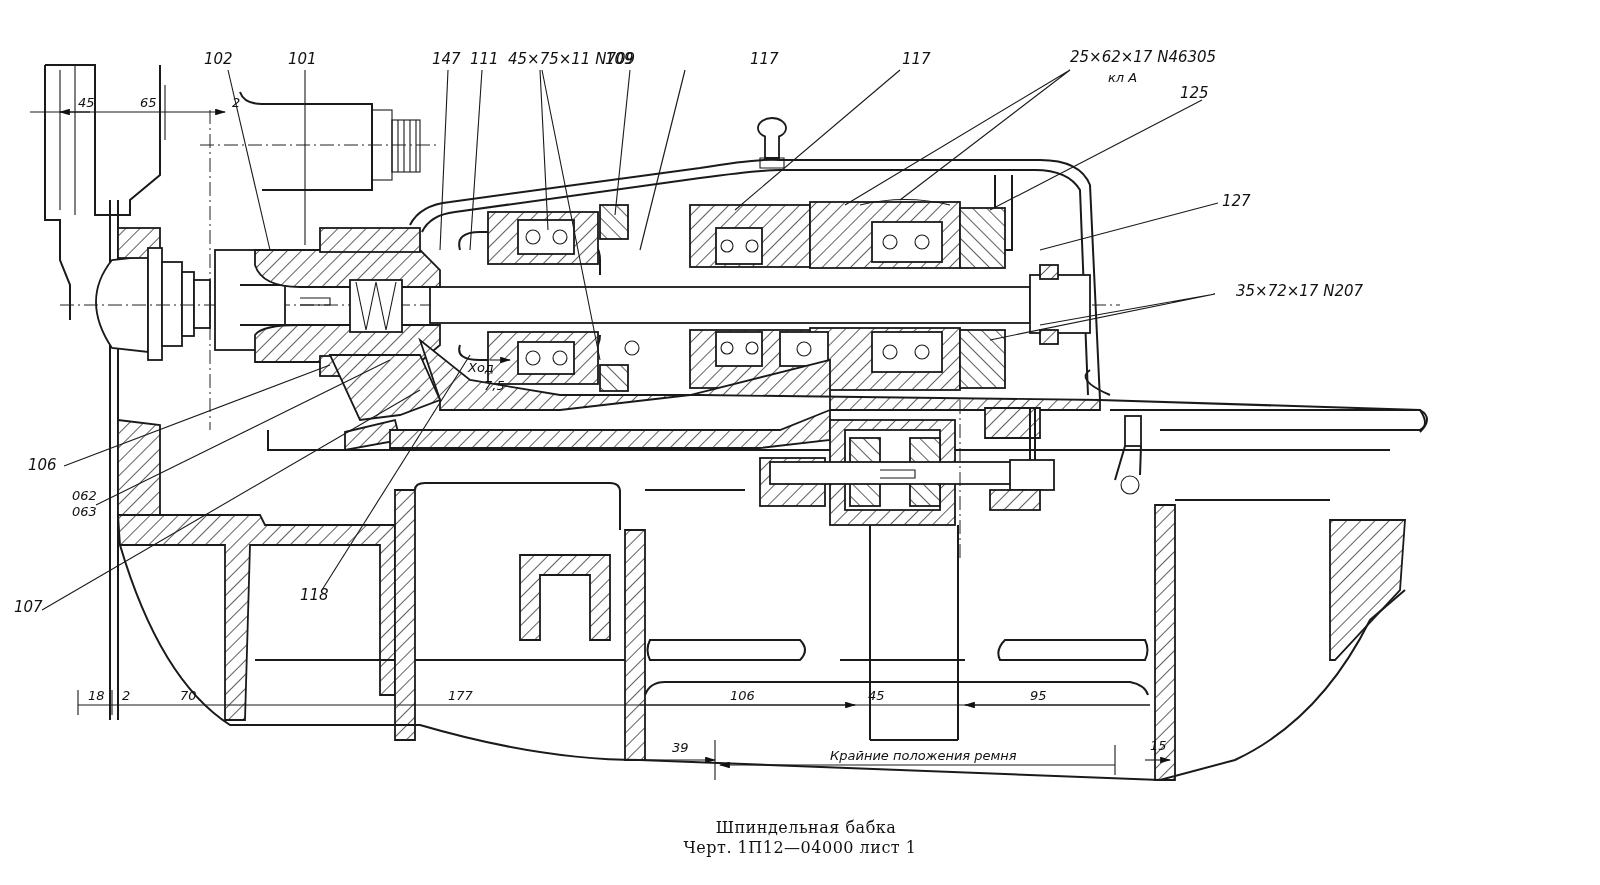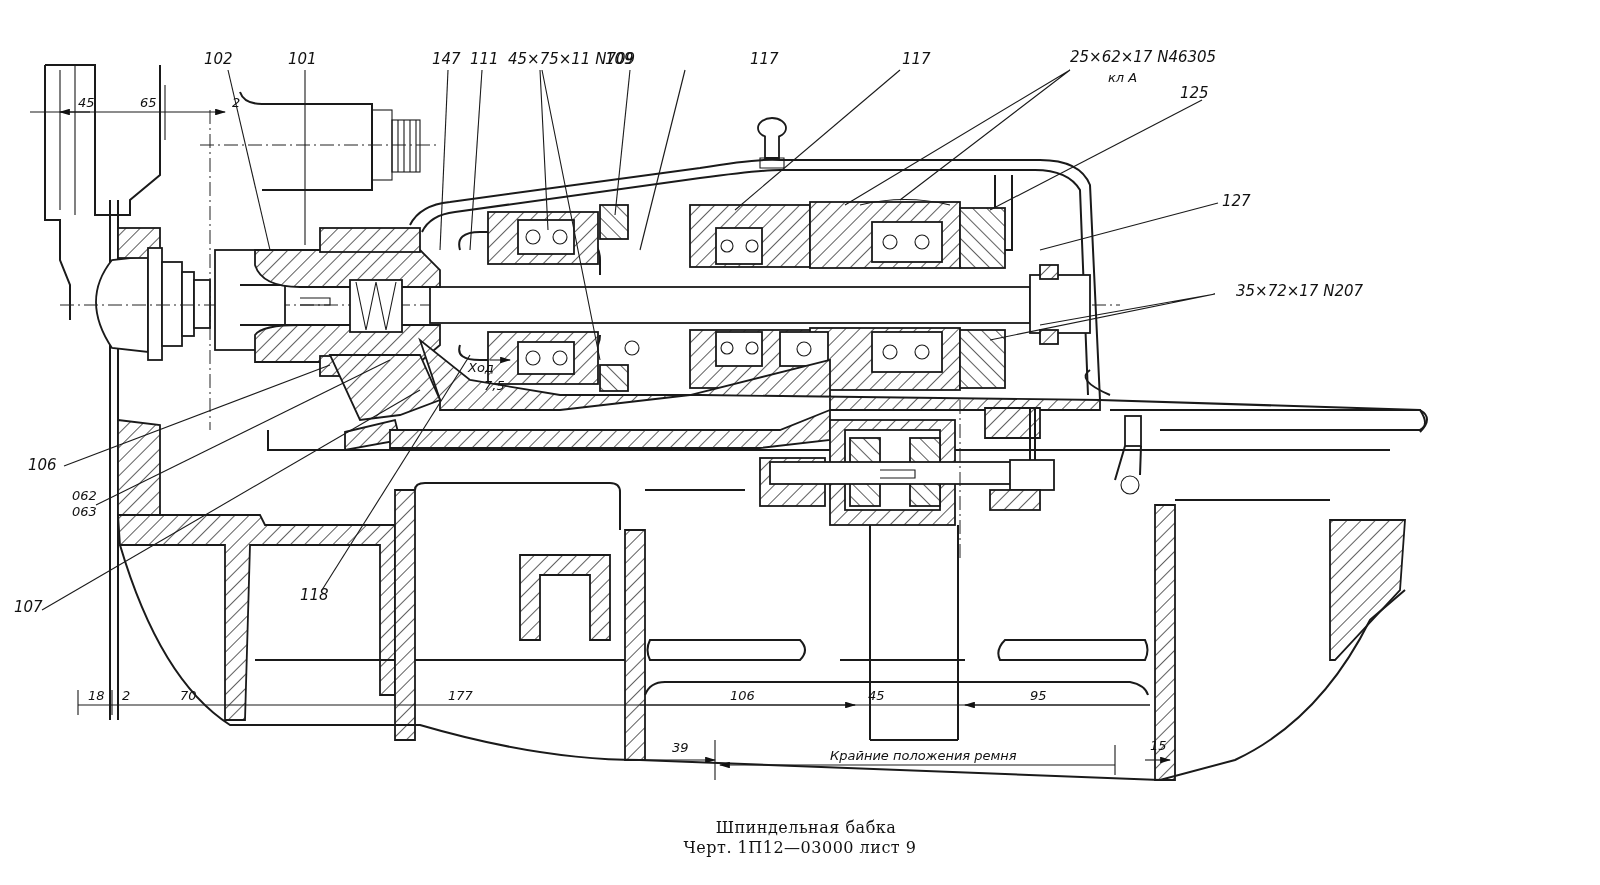--- a/index.html
+++ b/index.html
@@ -249,13 +249,13 @@
     <text class="lbl-sm" x="730" y="700">106</text>
     <text class="lbl-sm" x="868" y="700">45</text>
     <text class="lbl-sm" x="1030" y="700">95</text>
     <text class="lbl-sm" x="672" y="752">39</text>
     <text class="lbl-sm" x="1150" y="750">15</text>
     <text class="lbl-sm" x="830" y="760">Крайние положения ремня</text>
   </g>
 </svg>
 
 <div class="caption" style="top:818px;padding-left:6px;">Шпиндельная бабка</div>
-<div class="caption" style="top:838px;">Черт. 1П12—03000 лист 9</div>
+<div class="caption" style="top:838px;">Черт. 1П12—04000 лист 1</div>
 
 </body></html>

